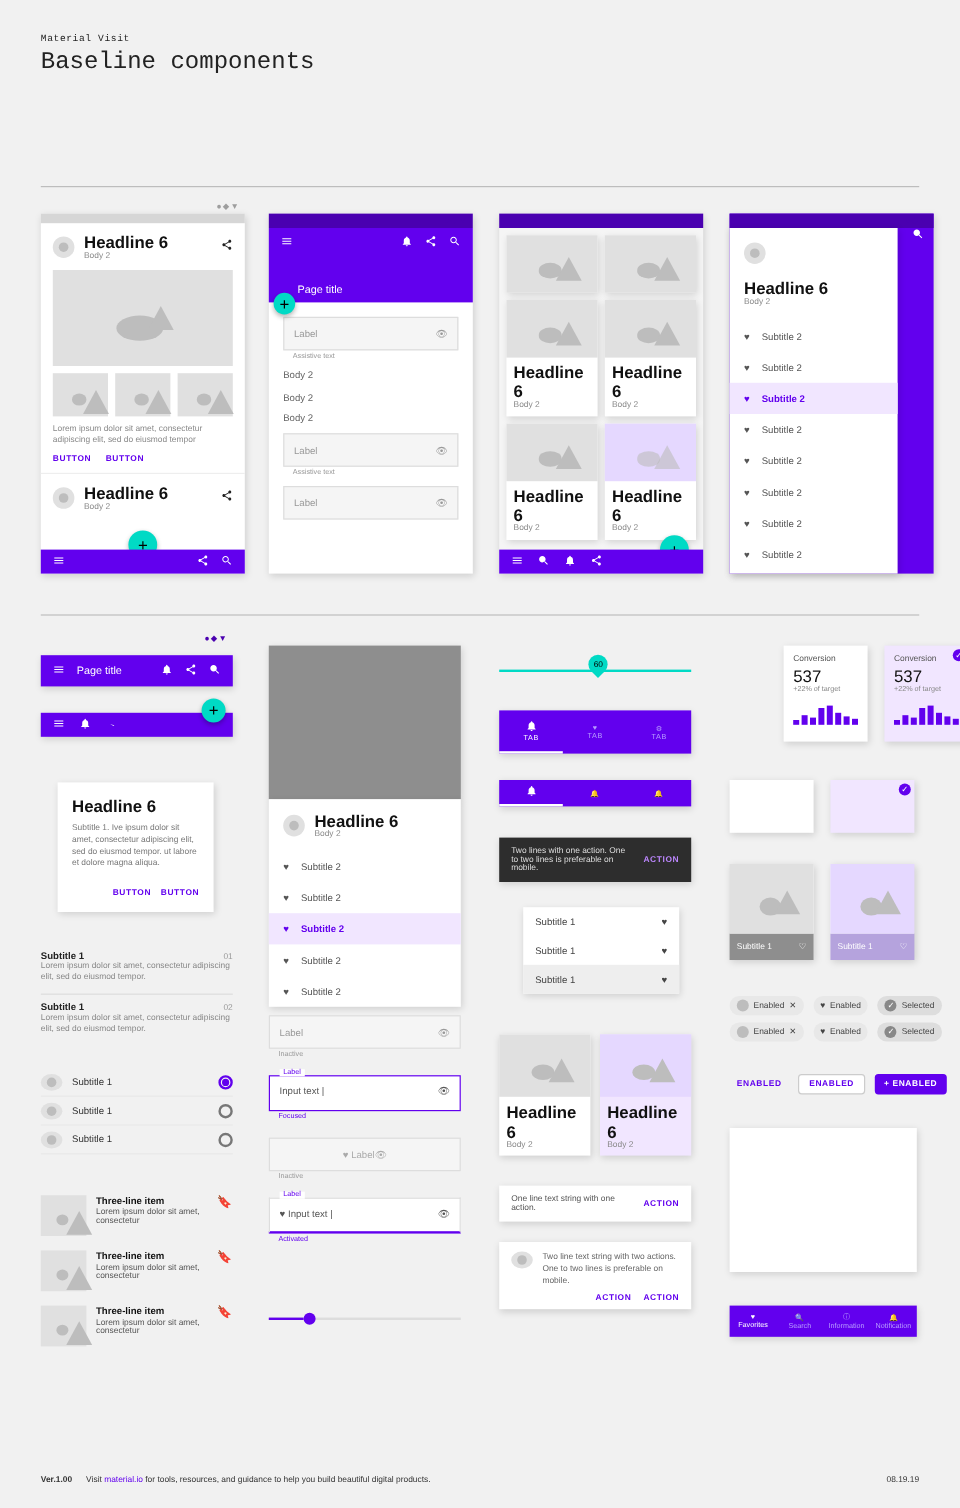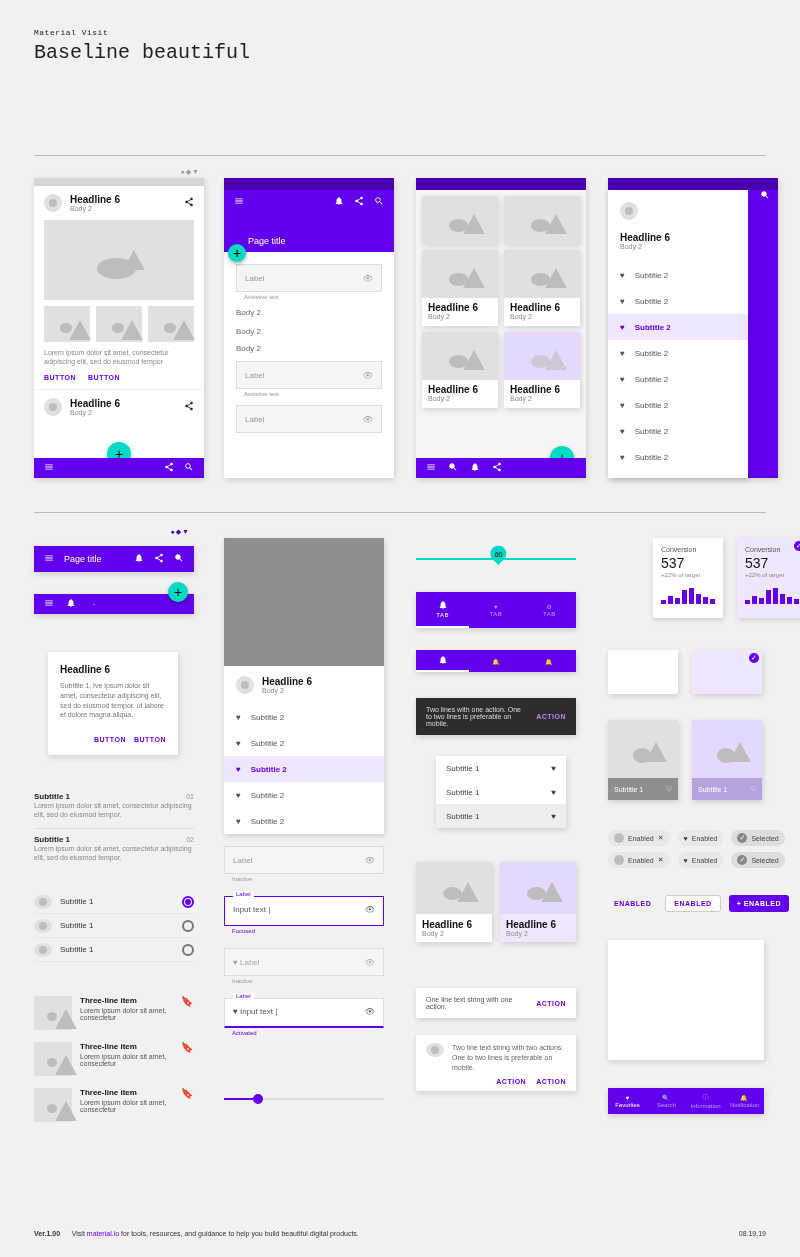--- a/index.html
+++ b/index.html
@@ -29,21 +29,21 @@
   .statusbar.purple { height: 12px; background: #4a00b0; }
   .avatar { width: 18px; height: 18px; border-radius: 50%; background: #e0e0e0; flex: 0 0 18px; position: relative; }
   .avatar::after { content:''; position:absolute; left:50%; top:50%; width:8px; height:8px; border-radius:50%; background:#bdbdbd; margin:-4px 0 0 -4px;}
   .imgph { background: #e0e0e0; position: relative; }
   .imgph::before { content:''; position:absolute; left:35%; top:48%; width:26%; height:26%; border-radius:50%; background:#bdbdbd; }
   .imgph::after { content:''; position:absolute; left:52%; top:36%; width:0; height:0; border-left:12px solid transparent; border-right:12px solid transparent; border-bottom:22px solid #bdbdbd; transform: scale(0.9);}
   .txtbtn { color:#6200ee; font-size:7px; font-weight:700; letter-spacing:.5px; text-transform:uppercase; }
   .fab { width:24px; height:24px; border-radius:50%; background:#00dac5; color:#000; display:flex; align-items:center; justify-content:center; font-size:14px; box-shadow:0 2px 4px rgba(0,0,0,.3);}
   .listrow { display:flex; align-items:center; gap:10px; height:26px; padding:0 12px; font-size:8px; color:#555;}
   .listrow.sel { background:#f1e6ff; color:#6200ee; font-weight:600;}
-  .hl { font-size:10px; font-weight:600; color:#111; }
+  .hl { font-size:14px; font-weight:600; color:#111; }
   .body2 { font-size:7px; color:#888; }
   .subtle { font-size:7px; color:#999; }
 
   
   #p1 { left: 34px; top: 178px; }
   #p2 { left: 224px; top: 178px; }
   #p3 { left: 416px; top: 178px; }
   #p4 { left: 608px; top: 178px; }
 
   
@@ -126,21 +126,21 @@
   .sliderbar::before { content:''; position:absolute; left:0; width:18%; height:2px; background:#6200ee;}
   .sliderbar .kn { position:absolute; left:18%; top:-4px; width:10px; height:10px; border-radius:50%; background:#6200ee;}
 
   .blank { background:#fff;}
 </style>
 </head>
 <body>
 
 <div class="hdr">
   <div class="ov">Material Visit</div>
-  <h1>Baseline beautiful</h1>
+  <h1>Baseline components</h1>
 </div>
 <div class="rule1"></div>
 
 <div id="p1" class="panel phone">
   <div class="windowdots">●◆▼</div>
   <div class="statusbar"></div>
   <div style="padding:8px 10px; display:flex; align-items:center; gap:8px;">
     <div class="avatar"></div>
     <div style="flex:1">
       <div class="hl">Headline 6</div>
@@ -470,21 +470,21 @@
 <div class="abs" style="left:224px; top:846px; width:160px;">
   <div class="field">
       <span>Label</span>
       <span>👁</span>
     </div>
   <div class="helper">Inactive</div>
   <div style="height:12px;"></div>
   <div class="fieldo focused"><span class="flab">Label</span><span>Input text</span> |<span style="float:right;">👁</span></div>
   <div class="helper p">Focused</div>
   <div style="height:12px;"></div>
-  <div class="field" style="color:#aaa;">
+  <div class="field" style="color:#aaa;justify-content:center;">
       <span><span>♥</span> <span>Label</span></span>
       <span>👁</span>
     </div>
   <div class="helper">Inactive</div>
   <div style="height:12px;"></div>
   <div class="fieldo" style="border-bottom:2px solid #6200ee;"><span class="flab">Label</span><span>♥</span> <span>Input text</span> |<span style="float:right;">👁</span></div>
   <div class="helper p">Activated</div>
 </div>
 
 <div class="abs" style="left:224px; top:1098px; width:160px;">

